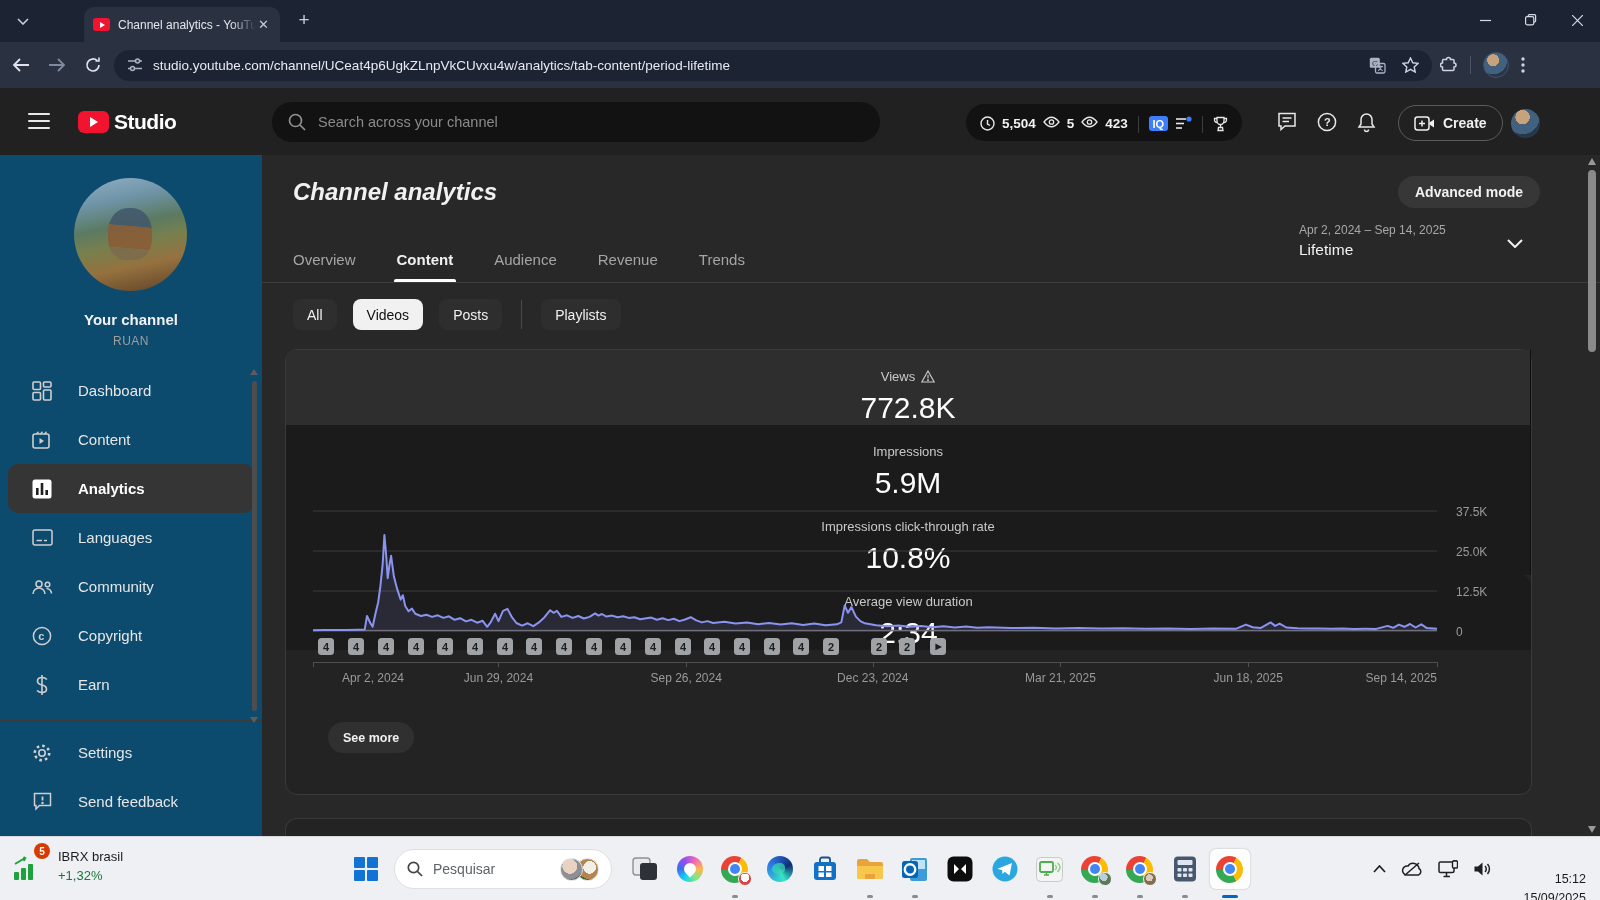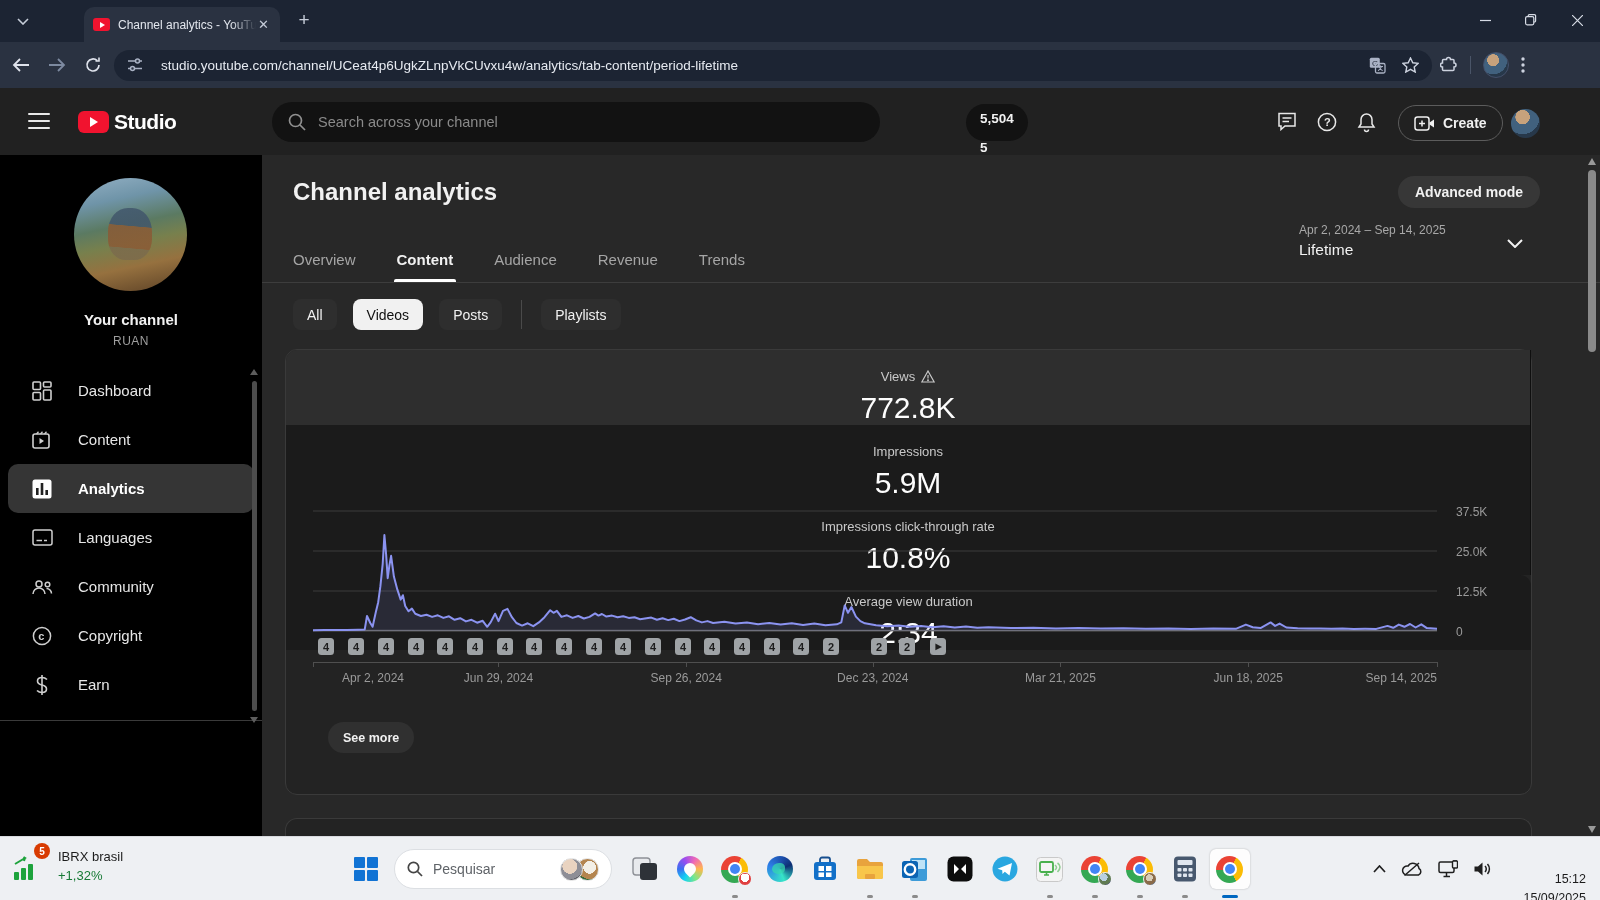--- a/index.html
+++ b/index.html
@@ -13,66 +13,66 @@
   .favicon { width:17px; height:13px; background:#f1132f; border-radius:3px; position:relative; flex:none; }
   .favicon::after { content:''; position:absolute; left:6.5px; top:3.5px; border-left:5px solid #fff; border-top:3px solid transparent; border-bottom:3px solid transparent; }
   .btab-title { flex:1; margin-left:8px; font-size:12px; color:#e3e7ee; white-space:nowrap; overflow:hidden; -webkit-mask-image:linear-gradient(90deg,#000 82%,transparent); mask-image:linear-gradient(90deg,#000 82%,transparent); }
   .btab-close { color:#c6cdd9; font-size:13px; padding:0 2px; }
   .new-tab { position:absolute; left:292px; top:9px; color:#c6cdd9; font-size:19px; width:24px; text-align:center; }
   .win-controls { position:absolute; right:0; top:0; height:40px; display:flex; }
   .win-btn { width:46px; height:40px; display:flex; align-items:center; justify-content:center; color:#d7dce6; }
 
   .toolbar { position:absolute; top:42px; left:0; right:0; height:46px; background:#2a3241; display:flex; align-items:center; }
   .nav-ico { width:30px; height:30px; display:flex; align-items:center; justify-content:center; margin-left:6px; flex:none; }
-  .omnibox { margin-left:6px; width:1318px; height:31px; background:#1c2433; border-radius:16px; display:flex; align-items:center; padding:0 13px;gap:8px; }
+  .omnibox { margin-left:6px; width:1318px; height:31px; background:#1c2433; border-radius:16px; display:flex; align-items:center; padding:0 13px; }
   .omni-url { flex:1; margin-left:10px; font-size:13.5px; color:#e6eaf1; white-space:nowrap; overflow:hidden; }
   .omni-right { display:flex; align-items:center; gap:16px; margin-left:10px; }
   .tb-right { display:flex; align-items:center; margin-left:8px; gap:12px; }
   .tb-sep { width:1px; height:18px; background:#4a5568; }
   .mini-avatar { width:26px; height:26px; border-radius:50%; background:radial-gradient(circle at 38% 30%, #c7a27c 0 26%, #41617e 27% 62%, #27384a 63%); border:1px solid #44506a; }
 
   
   .sheader { position:absolute; top:88px; left:0; right:0; height:67px; background:#212121; }
   .hamburger { position:absolute; left:28px; top:25px; width:22px; }
   .hamburger div { height:2px; background:#e8e8e8; margin-bottom:5px; border-radius:1px; }
   .yt-logo { position:absolute; left:78px; top:22px; display:flex; align-items:center; gap:5px; }
   .yt-badge { width:31px; height:22px; background:#f1132f; border-radius:6px; position:relative; }
   .yt-badge::after { content:''; position:absolute; left:12px; top:6px; border-left:8px solid #fff; border-top:5px solid transparent; border-bottom:5px solid transparent; }
   .yt-wordmark { font-size:21px; font-weight:700; color:#fff; letter-spacing:-0.5px; }
   .s-search { position:absolute; left:272px; top:14px; width:608px; height:40px; background:#121212; border-radius:20px; display:flex; align-items:center; padding:0 16px; }
   .s-search input { background:transparent; border:none; outline:none; color:#737373; font-size:14.5px; margin-left:12px; width:480px; font-family:"Liberation Sans", sans-serif; }
   .s-search input::placeholder { color:#8a8a8a; }
-  .stats-pill { position:absolute; left:966px; top:16px; height:37px; background:#121212; border-radius:19px; display:flex; align-items:flex-start; padding:0 14px; gap:7px;flex-direction:column; }
+  .stats-pill { position:absolute; left:966px; top:16px; height:37px; background:#121212; border-radius:19px; display:flex; align-items:flex-start; padding:12px 14px; gap:7px; }
   .stats-pill .num { font-size:13.5px; font-weight:700; color:#f1f1f1; }
   .pill-sep { width:1px; height:17px; background:#3d3d3d; margin:0 3px; }
   .iq-badge { width:19px; height:15px; background:#3d7eff; border-radius:3px; color:#fff; font-size:11px; font-weight:700; display:flex; align-items:center; justify-content:center; }
   .hdr-ico { position:absolute; top:24px; color:#e8e8e8; }
   .create-btn { position:absolute; left:1398px; top:17px; height:36px; border:1px solid #5c5c5c; border-radius:18px; display:flex; align-items:center; gap:8px; padding:0 15px; color:#f1f1f1; font-size:14px; font-weight:700; background:transparent; }
   .s-avatar { position:absolute; left:1511px; top:21px; width:29px; height:29px; border-radius:50%; background:radial-gradient(circle at 40% 28%, #c7a27c 0 26%, #41617e 27% 62%, #27384a 63%); }
 
   
-  .sidebar { position:absolute; top:155px; left:0; width:262px; bottom:64px; background:#000000; }
+  .sidebar { position:absolute; top:155px; left:0; width:262px; bottom:64px; background:#0c4a6e; }
   .ch-avatar { position:absolute; left:74px; top:23px; width:113px; height:113px; border-radius:50%;
     background:linear-gradient(168deg,#93b0c4 0%,#6f94a8 22%,#5b7a62 42%,#77804d 56%,#96713f 74%,#5c4126 100%); }
   .ch-avatar::after { content:''; position:absolute; left:34px; top:30px; width:44px; height:52px; border-radius:45% 45% 40% 40%; background:linear-gradient(185deg,#41566b 0 35%, #8a5a35 36% 75%, #7b6b4c 76%); opacity:.85; }
   .ch-title { position:absolute; top:156px; width:100%; text-align:center; color:#f1f1f1; font-size:15px; font-weight:700; }
   .ch-name { position:absolute; top:179px; width:100%; text-align:center; color:#9f9f9f; font-size:12px; letter-spacing:.5px; }
   .side-nav { position:absolute; top:211px; left:0; right:0; }
   .nav-item { height:49px; margin:0 8px; border-radius:10px; display:flex; align-items:center; padding-left:22px; gap:24px; color:#e6e6e6; font-size:15px; }
   .nav-item.active { background:#353535; font-weight:700; color:#fff; }
   .nav-item .ic { width:24px; display:flex; justify-content:center; color:#cfcfcf; }
   .side-div { position:absolute; top:565px; left:0; right:0; height:1px; background:#3a3a3a; }
   .side-foot { position:absolute; top:573px; left:0; right:0; }
   .side-scroll-up { position:absolute; right:4px; top:214px; width:0; height:0; border-left:4px solid transparent; border-right:4px solid transparent; border-bottom:6px solid #5d5d5d; }
   .side-scroll-thumb { position:absolute; right:5px; top:226px; width:5px; height:330px; background:#4d4d4d; border-radius:3px; }
   .side-scroll-dn { position:absolute; right:4px; top:562px; width:0; height:0; border-left:4px solid transparent; border-right:4px solid transparent; border-top:6px solid #5d5d5d; }
 
   
   .main { position:absolute; left:262px; top:155px; right:0; bottom:64px; background:#282828; }
-  .page-title { position:absolute; left:31px; top:23px; font-size:24px; font-weight:700; color:#f1f1f1; }
+  .page-title { position:absolute; left:31px; top:23px; font-size:24px; font-weight:700; color:#f1f1f1;font-style:italic; }
   .adv-btn { position:absolute; left:1136px; top:21px; height:32px; border-radius:16px; background:#373737; color:#f1f1f1; font-size:14px; font-weight:700; display:flex; align-items:center; padding:0 17px; border:none; }
   .tabs { position:absolute; top:92px; left:31px; height:35px; display:flex; gap:41px; }
   .tab { position:relative; font-size:15px; color:#a5a5a5; padding-top:4px; }
   .tab.active { color:#f1f1f1; font-weight:700; }
   .tab.active::after { content:''; position:absolute; left:-3px; right:-3px; bottom:0; height:3px; background:#fff; border-radius:2px 2px 0 0; }
   .main-div { position:absolute; top:127px; left:0; right:0; height:1px; background:#3d3d3d; }
   .date-block { position:absolute; left:1037px; top:68px; }
   .date-range { font-size:12px; color:#a8a8a8; }
   .period { font-size:15.5px; color:#f1f1f1; margin-top:4px; }
   .date-chev { position:absolute; left:1245px; top:84px; color:#f1f1f1; }
@@ -371,20 +371,41 @@
         <span class="ic">
             <svg width="14" height="20" viewBox="0 0 14 20" fill="none" stroke="#cfcfcf" stroke-width="1.6">
               <path d="M12 4.5 Q10 2.5 7 2.5 Q2.5 2.5 2.5 6 Q2.5 9 7 10 Q11.5 11 11.5 14 Q11.5 17.5 7 17.5 Q4 17.5 2 15.5"></path>
               <line x1="7" y1="0" x2="7" y2="20"></line>
             </svg>
           </span>
         <span>Earn</span>
       </div>
     </div>
     <div class="side-div"></div>
+    <div class="side-foot">
+      <div class="nav-item">
+        <span class="ic">
+            <svg width="20" height="20" viewBox="0 0 20 20" fill="none" stroke="#cfcfcf">
+              <circle cx="10" cy="10" r="3.2" stroke-width="1.6"></circle>
+              <circle cx="10" cy="10" r="7.2" stroke-width="2.6" stroke-dasharray="2.6 3.05"></circle>
+            </svg>
+          </span>
+        <span>Settings</span>
+      </div>
+      <div class="nav-item">
+        <span class="ic">
+            <svg width="19" height="19" viewBox="0 0 19 19" fill="none" stroke="#cfcfcf" stroke-width="1.5">
+              <path d="M1.5 1.5 H17.5 V13.5 H6.5 L3 17 V13.5 H1.5 Z"></path>
+              <line x1="9.5" y1="4.5" x2="9.5" y2="8.5" stroke-width="1.8"></line>
+              <circle cx="9.5" cy="11" r="0.5" fill="#cfcfcf"></circle>
+            </svg>
+          </span>
+        <span>Send feedback</span>
+      </div>
+    </div>
     <div class="side-scroll-up"></div>
     <div class="side-scroll-thumb"></div>
     <div class="side-scroll-dn"></div>
   </div>
 
   <div class="main">
     <div class="page-title">Channel analytics</div>
     <button class="adv-btn">Advanced mode</button>
     <div class="date-block">
       <div class="date-range">Apr 2, 2024 – Sep 14, 2025</div>

